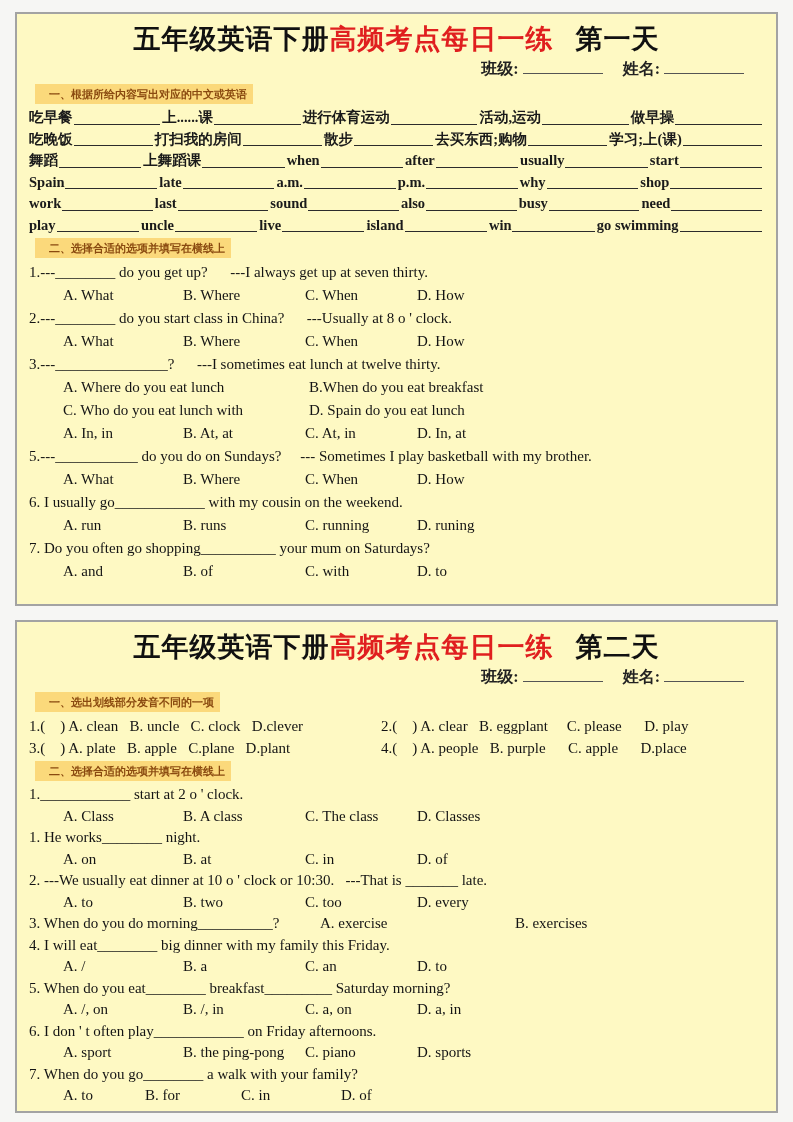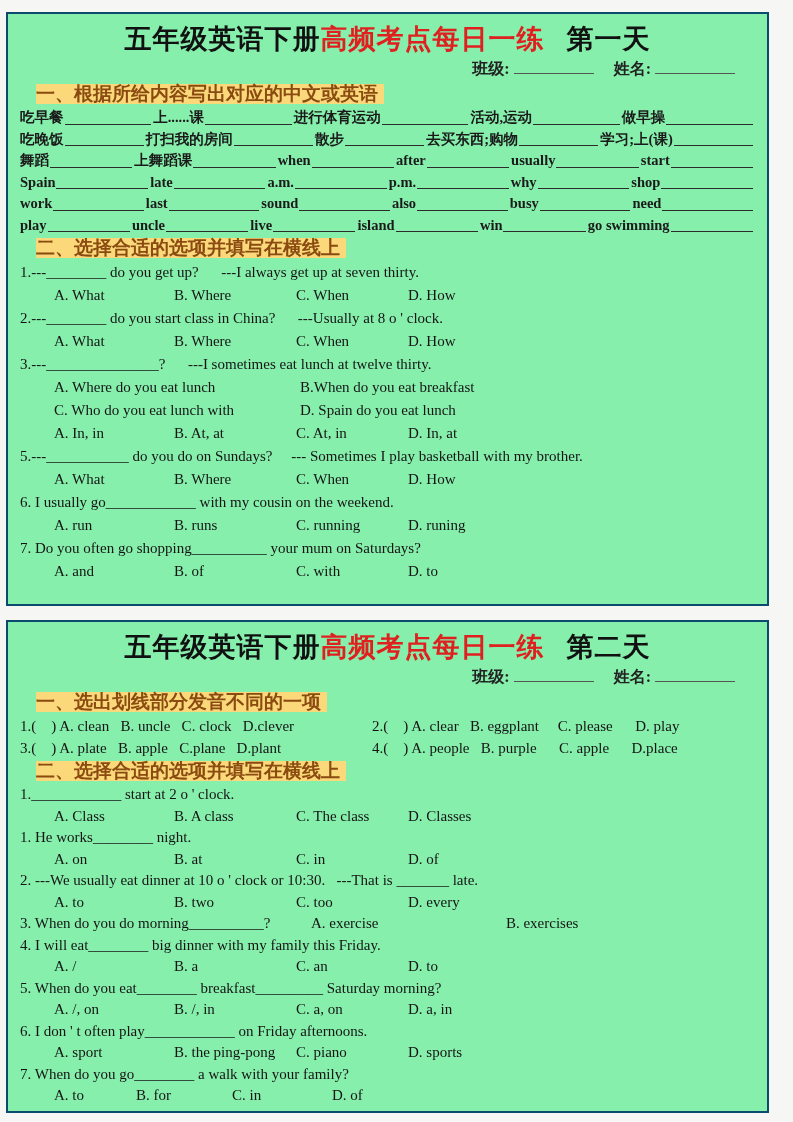--- a/index.html
+++ b/index.html
@@ -1,21 +1,21 @@
 <!DOCTYPE html>
 <html style="--accent-red: #e01f1f; --heading-brown: #8a4a10; --heading-yellow: #fbd97b;"><head>
 <meta charset="utf-8">
 <style>
   * { margin:0; padding:0; box-sizing:border-box; }
   html,body { width:793px; background:#f6f6f4; font-family:"Liberation Serif", serif; }
   body { position:relative; height:1122px; }
 
   .page {
-    position:absolute; left:6px; width:763px;
-    background:#86efac; border:2px solid #0c4a6e;
+    position:absolute; left:15px; width:763px;
+    background:#fef9c3; border:2px solid #a3a3a3;
     padding:6px 12px 4px 12px;
   }
   #page-1 { top:12px;  height:594px; }
   #page-2 { top:620px; height:493px; }
 
   .title {
     text-align:center; font-size:27px; font-weight:bold; color:#111;
     letter-spacing:1px; line-height:34px; margin-top:2px;
     font-family:"Liberation Serif", serif;
   }
@@ -26,24 +26,24 @@
     text-align:right; font-size:16px; color:#222; line-height:26px;
     padding-right:14px; font-weight:bold;
   }
   .idline .blankline {
     display:inline-block; width:80px; height:15px;
     border-bottom:1px solid #555; margin:0 6px 0 4px;
   }
   .idline .name-part { margin-left:14px;text-align:right; }
 
   .secheading {
-    display:inline-block; font-size:19px; font-weight:bold;
+    display:inline-block; font-size:11px; font-weight:bold;
     color:var(--heading-brown,#8a4a10);
     background:var(--heading-yellow,#fbd97b);
-    padding:1px 6px 1px 0; line-height:18px; margin:2px 0 3px 16px;
+    padding:1px 6px 1px 14px; line-height:18px; margin:2px 0 3px 6px;
   }
   .secblock { display:block; }
 
   .vocab-row { display:flex; width:100%; line-height:21px; height:21.5px;text-align:right; }
   .vocab-item { display:flex; flex:1 1 auto; }
   .vocab-term { font-weight:bold; font-size:14.5px; color:#1a1a1a; white-space:pre; }
   .vblank { flex:1 1 42px; min-width:34px; border-bottom:1.4px solid #2c2c2c; margin:0 2px 4px 1px; }
 
   .question { width:100%; }
   .qstem {

